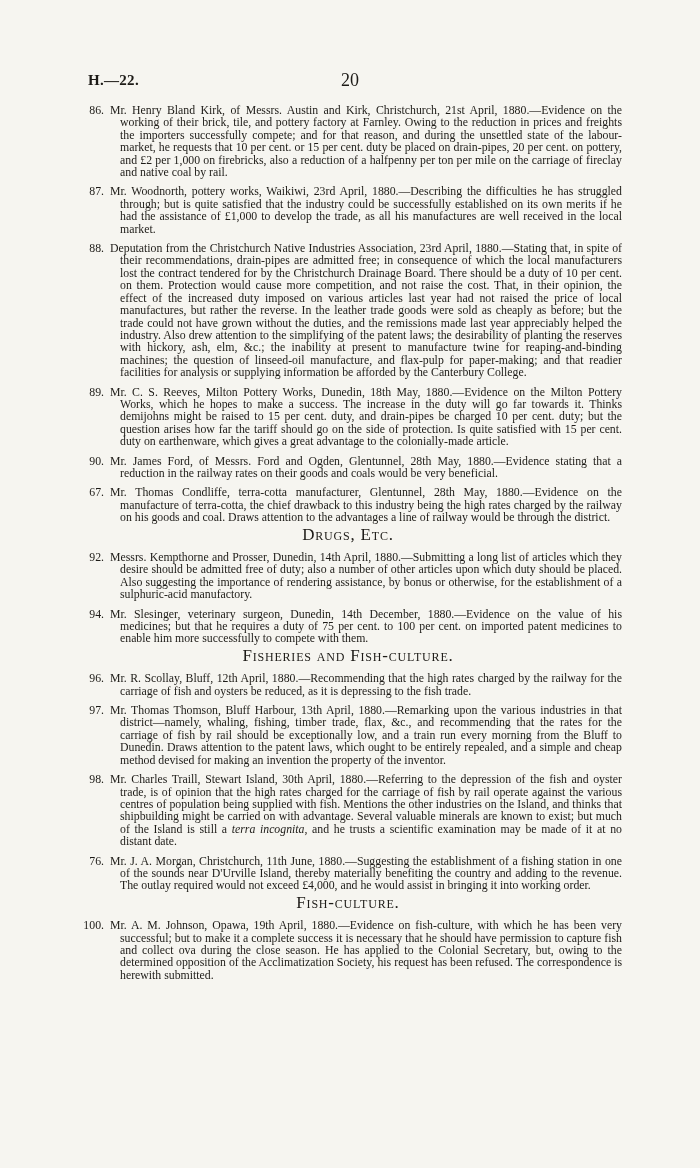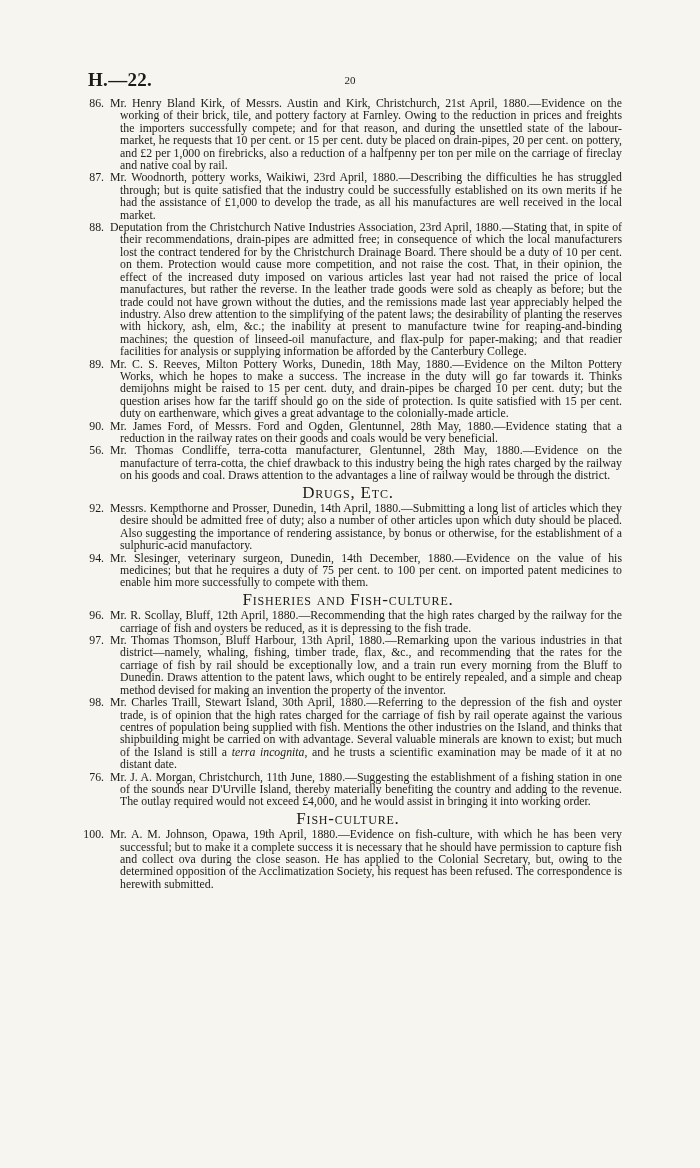--- a/index.html
+++ b/index.html
@@ -25,49 +25,50 @@
     top: 74px;
     left: 0;
     width: 100%;
     height: 16px;
   }
   .doc-ref {
     position: absolute;
     left: 88px;
     top: 0;
     font-weight: bold;
-    font-size: 19px;
+    font-size: 15px;
     letter-spacing: 0.3px;
   }
   .page-num {
     position: absolute;
     left: 0;
     top: 0;
     width: 100%;
     text-align: center;
-    font-size: 11px;
+    font-size: 18px;
   }
   .content {
     position: absolute;
     top: 97px;
     left: 74px;
     width: 548px;
   }
   .entry {
     margin: 0;
     padding-left: 46px;
     text-indent: -46px;
     text-align: justify;
   }
   .num {
     display: inline-block;
     width: 30px;
     margin-right: 6px;
     text-align: right;
     text-indent: 0;
+    margin-top: 7px;
   }
   .etext { }
   .section-heading {
     margin: 5px 0 3px 0;
     padding: 0;
     text-align: center;
     font-size: 17px;
     font-weight: normal;
     font-variant: small-caps;
     letter-spacing: 0.8px;
@@ -91,21 +92,21 @@
     <p class="entry"><span class="num">86.</span><span class="etext">Mr. Henry Bland Kirk, of Messrs. Austin and Kirk, Christchurch, 21st April, 1880.—Evidence on the working of their brick, tile, and pottery factory at Farnley. Owing to the reduction in prices and freights the importers successfully compete; and for that reason, and during the unsettled state of the labour-market, he requests that 10 per cent. or 15 per cent. duty be placed on drain-pipes, 20 per cent. on pottery, and £2 per 1,000 on firebricks, also a reduction of a halfpenny per ton per mile on the carriage of fireclay and native coal by rail.</span></p>
 
     <p class="entry"><span class="num">87.</span><span class="etext">Mr. Woodnorth, pottery works, Waikiwi, 23rd April, 1880.—Describing the difficulties he has struggled through; but is quite satisfied that the industry could be successfully established on its own merits if he had the assistance of £1,000 to develop the trade, as all his manufactures are well received in the local market.</span></p>
 
     <p class="entry"><span class="num">88.</span><span class="etext">Deputation from the Christchurch Native Industries Association, 23rd April, 1880.—Stating that, in spite of their recommendations, drain-pipes are admitted free; in consequence of which the local manufacturers lost the contract tendered for by the Christchurch Drainage Board. There should be a duty of 10 per cent. on them. Protection would cause more competition, and not raise the cost. That, in their opinion, the effect of the increased duty imposed on various articles last year had not raised the price of local manufactures, but rather the reverse. In the leather trade goods were sold as cheaply as before; but the trade could not have grown without the duties, and the remissions made last year appreciably helped the industry. Also drew attention to the simplifying of the patent laws; the desirability of planting the reserves with hickory, ash, elm, &amp;c.; the inability at present to manufacture twine for reaping-and-binding machines; the question of linseed-oil manufacture, and flax-pulp for paper-making; and that readier facilities for analysis or supplying information be afforded by the Canterbury College.</span></p>
 
     <p class="entry"><span class="num">89.</span><span class="etext">Mr. C. S. Reeves, Milton Pottery Works, Dunedin, 18th May, 1880.—Evidence on the Milton Pottery Works, which he hopes to make a success. The increase in the duty will go far towards it. Thinks demijohns might be raised to 15 per cent. duty, and drain-pipes be charged 10 per cent. duty; but the question arises how far the tariff should go on the side of protection. Is quite satisfied with 15 per cent. duty on earthenware, which gives a great advantage to the colonially-made article.</span></p>
 
     <p class="entry"><span class="num">90.</span><span class="etext">Mr. James Ford, of Messrs. Ford and Ogden, Glentunnel, 28th May, 1880.—Evidence stating that a reduction in the railway rates on their goods and coals would be very beneficial.</span></p>
 
-    <p class="entry"><span class="num">56.</span><span class="etext">Mr. Thomas Condliffe, terra-cotta manufacturer, Glentunnel, 28th May, 1880.—Evidence on the manufacture of terra-cotta, the chief drawback to this industry being the high rates charged by the railway on his goods and coal. Draws attention to the advantages a line of railway would be through the district.</span></p>
+    <p class="entry"><span class="num">67.</span><span class="etext">Mr. Thomas Condliffe, terra-cotta manufacturer, Glentunnel, 28th May, 1880.—Evidence on the manufacture of terra-cotta, the chief drawback to this industry being the high rates charged by the railway on his goods and coal. Draws attention to the advantages a line of railway would be through the district.</span></p>
 
     <h3 class="section-heading">Drugs, Etc.</h3>
 
     <p class="entry"><span class="num">92.</span><span class="etext">Messrs. Kempthorne and Prosser, Dunedin, 14th April, 1880.—Submitting a long list of articles which they desire should be admitted free of duty; also a number of other articles upon which duty should be placed. Also suggesting the importance of rendering assistance, by bonus or otherwise, for the establishment of a sulphuric-acid manufactory.</span></p>
 
 
     <p class="entry"><span class="num">94.</span><span class="etext">Mr. Slesinger, veterinary surgeon, Dunedin, 14th December, 1880.—Evidence on the value of his medicines; but that he requires a duty of 75 per cent. to 100 per cent. on imported patent medicines to enable him more successfully to compete with them.</span></p>
 
 
     <h3 class="section-heading">Fisheries and Fish-culture.</h3>

